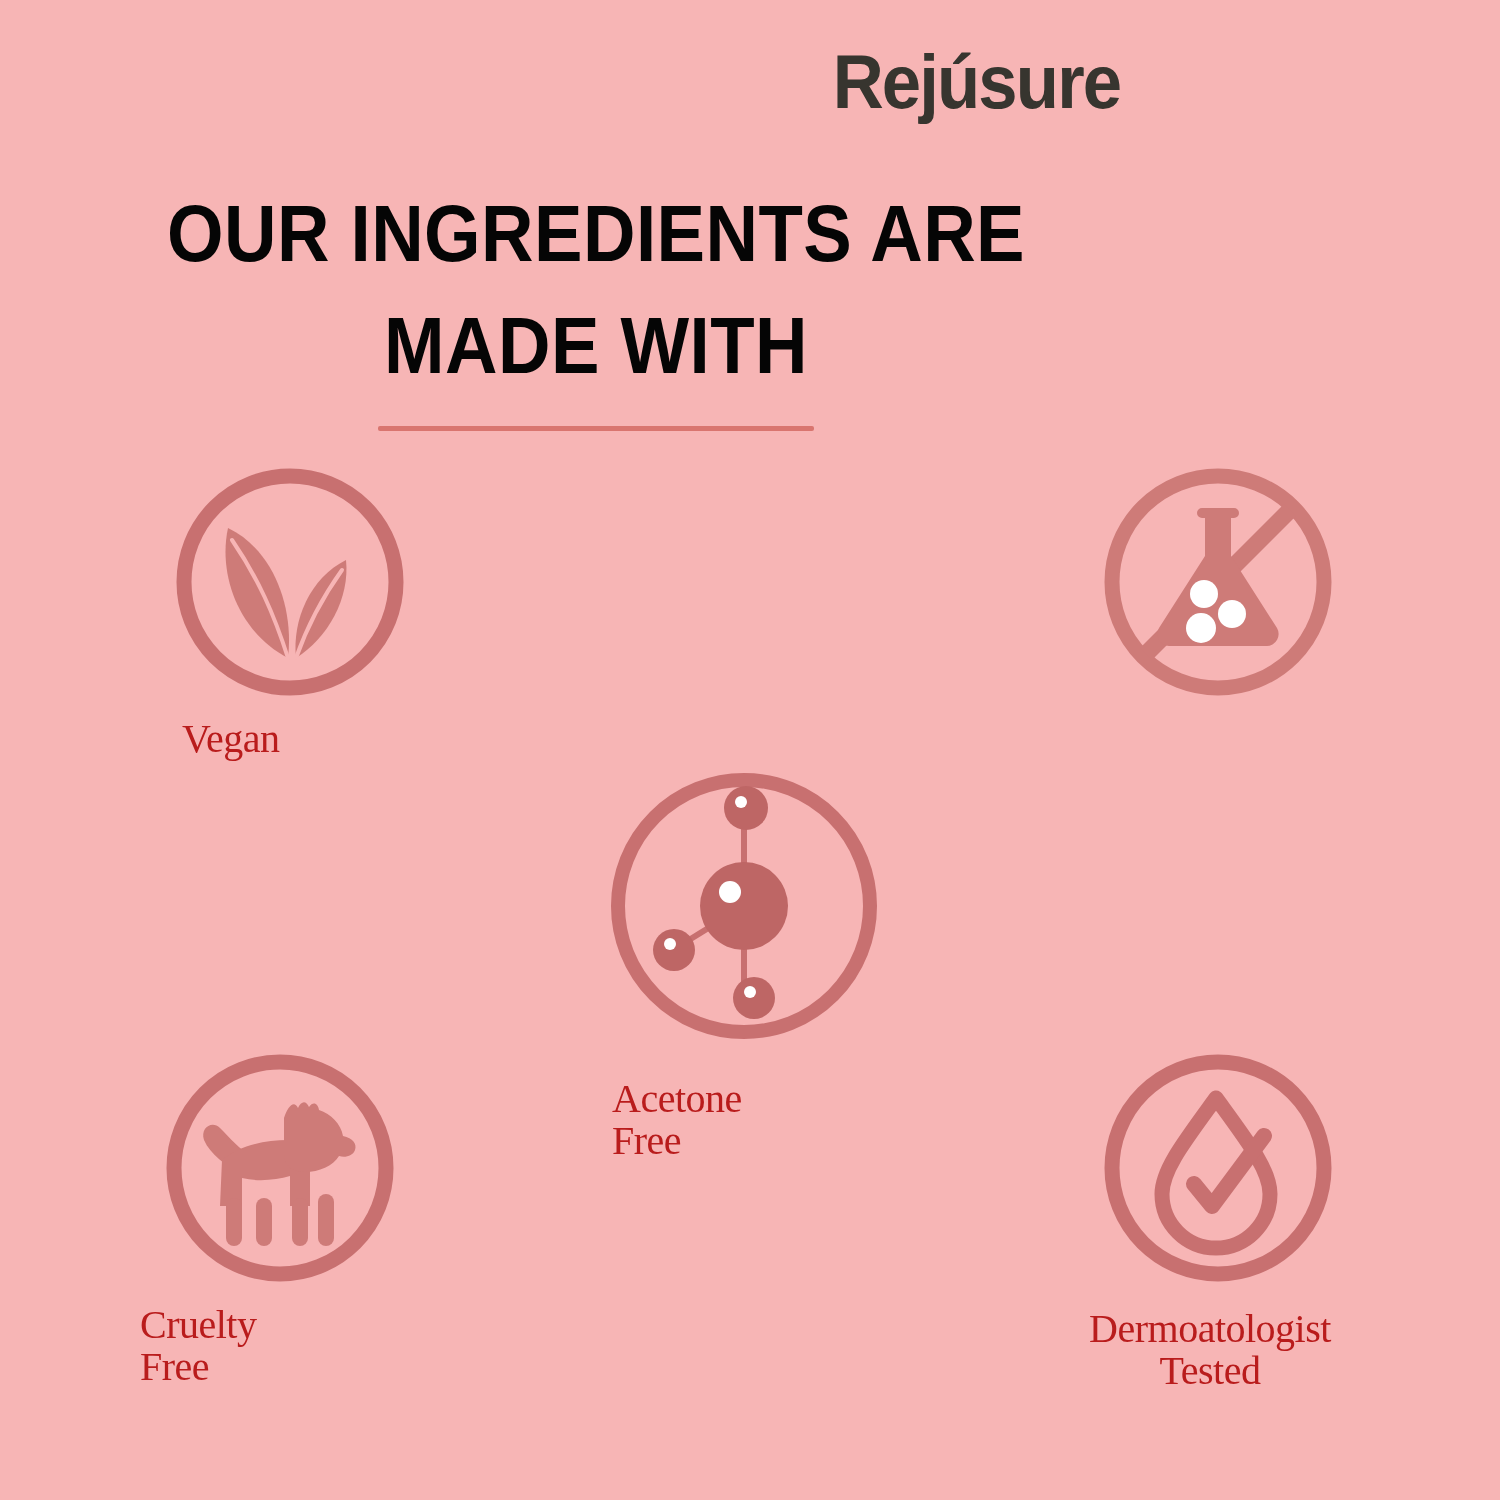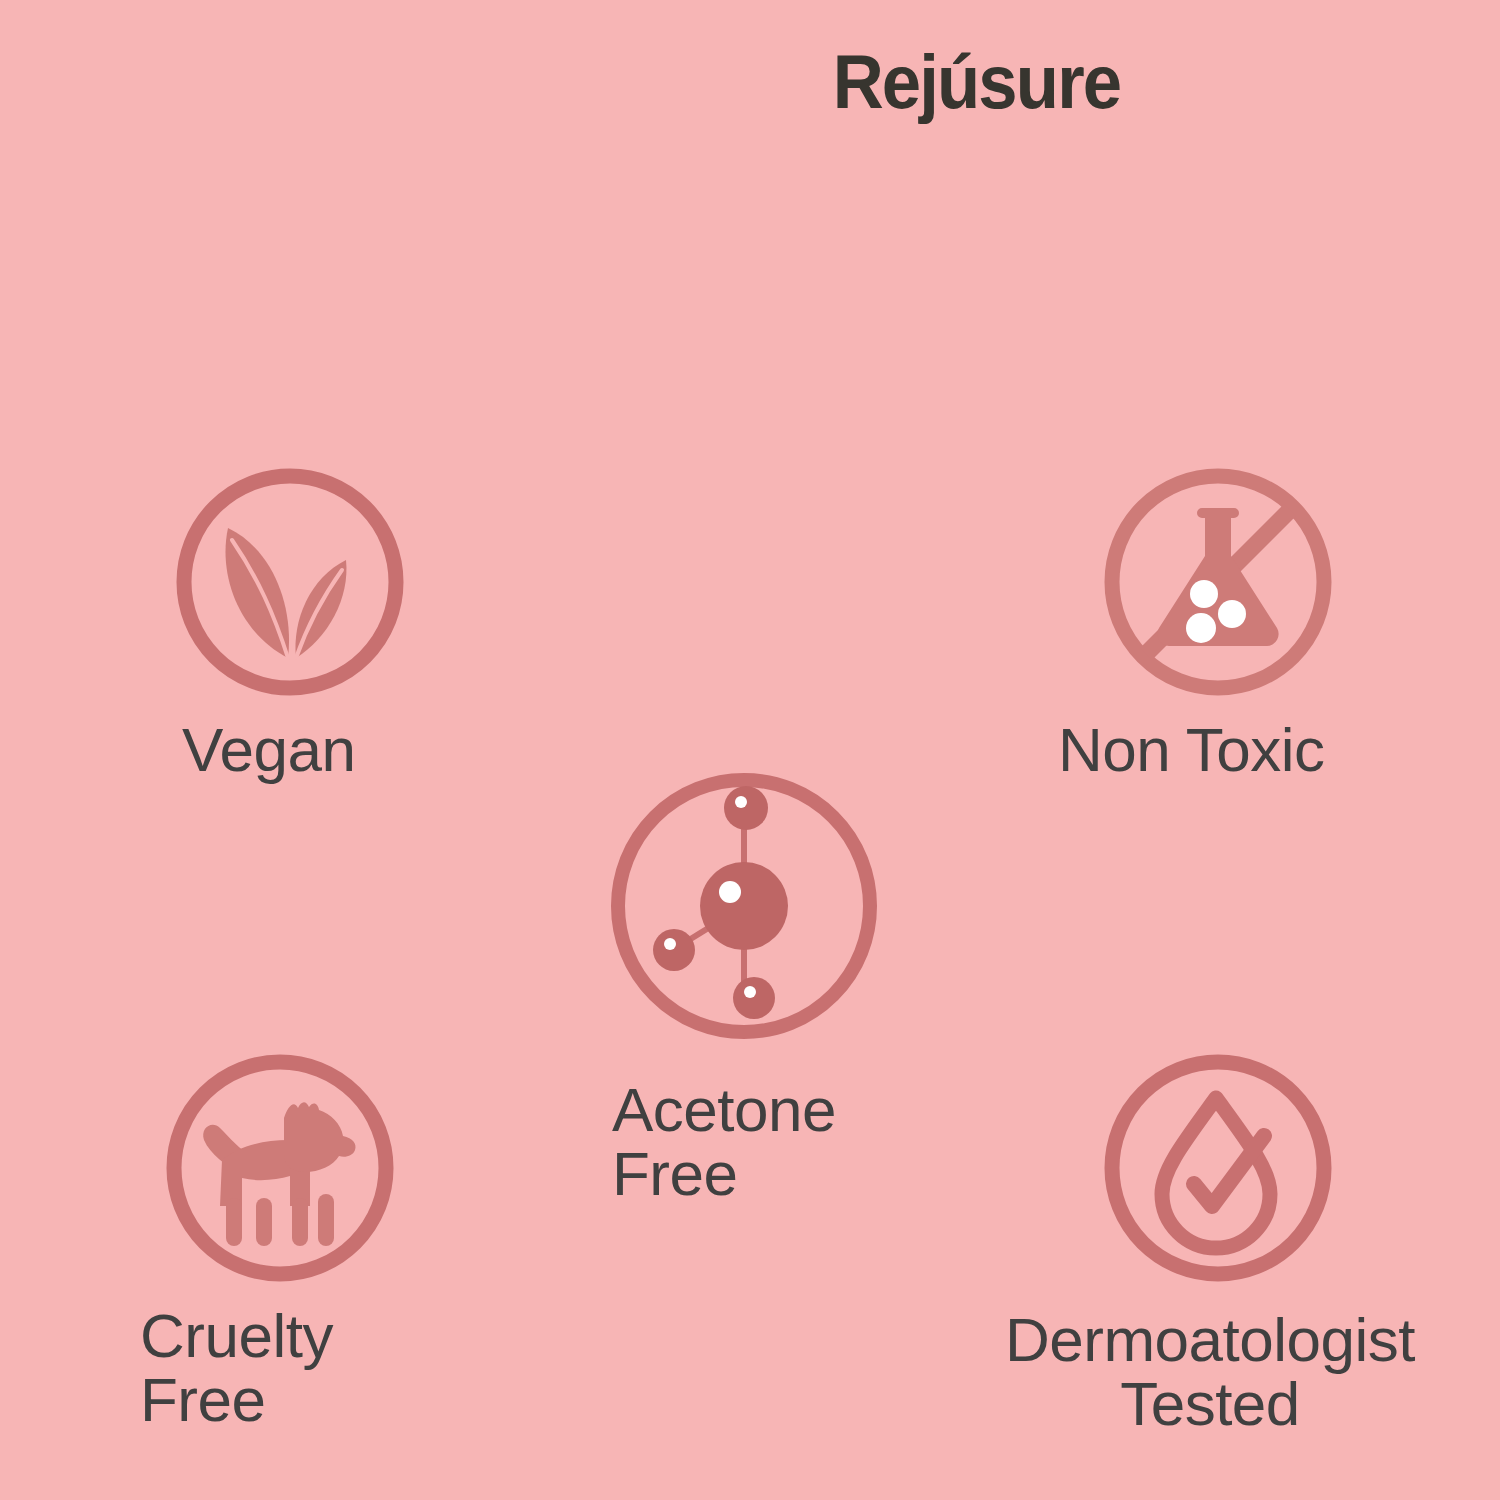--- a/index.html
+++ b/index.html
@@ -58,23 +58,23 @@
   
   .badge {
     position:absolute;
     width:300px;
   }
   .badge .ring-wrap {
     width:238px; height:238px;
     position:relative;
   }
   .badge .label {
-    font-family:Liberation Sans, sans-serif;
-    font-size:62px;
-    color:#404040;
+    font-family:Liberation Serif, serif;
+    font-size:40px;
+    color:#b91c1c;
     line-height:1.04;
     letter-spacing:-0.5px;
     white-space:pre-line;
     margin-top:18px;
   }
 
   
   #badge-vegan      { left:166px;  top:462px; }
   #badge-vegan .ring-wrap      { margin-left:4px; }
   #badge-vegan .label          { margin-left:16px; }
@@ -95,20 +95,25 @@
 
   svg { display:block; overflow:visible; }
 </style>
 </head>
 <body>
 
 <div id="stage">
 
   <div class="brand">Rejúsure</div>
 
+  <div class="headline">
+    <div class="headline-line">OUR INGREDIENTS ARE</div>
+    <div class="headline-line">MADE WITH</div>
+    <div class="headline-rule"></div>
+  </div>
 
   <div class="badge" id="badge-vegan">
     <div class="ring-wrap">
       <svg viewBox="0 0 240 240" width="240" height="240">
         <circle cx="120" cy="120" r="106" fill="none" stroke="#C87070" stroke-width="15"></circle>
 
         <path d="M118 196 C 68 170, 48 112, 58 66 C 104 88, 124 146, 118 196 Z" fill="#CE7B78"></path>
         <path d="M118 196 C 104 152, 88 116, 62 78" fill="none" stroke="#F7B5B5" stroke-width="4" stroke-linecap="round"></path>
 
         <path d="M126 196 C 158 176, 180 136, 176 98 C 140 116, 122 158, 126 196 Z" fill="#CE7B78"></path>
@@ -128,21 +133,20 @@
         <g fill="#CE7B78">
           <path d="M104 46 h32 a5 5 0 0 1 0 10 h-3 v38 l46 72 a12 12 0 0 1 -10 18 h-98
                    a12 12 0 0 1 -10 -18 l46 -72 v-38 h-3 a5 5 0 0 1 0 -10 z"></path>
         </g>
 
         <circle cx="106" cy="132" r="14" fill="#FFFFFF"></circle>
         <circle cx="134" cy="152" r="14" fill="#FFFFFF"></circle>
         <circle cx="103" cy="166" r="15" fill="#FFFFFF"></circle>
       </svg>
     </div>
-    <div class="label">Non Toxic</div>
   </div>
 
   <div class="badge" id="badge-acetone">
     <div class="ring-wrap">
       <svg viewBox="0 0 280 280" width="280" height="280">
         <circle cx="140" cy="140" r="126" fill="none" stroke="#C87070" stroke-width="14"></circle>
 
         <line x1="140" y1="48" x2="140" y2="140" stroke="#C87070" stroke-width="6"></line>
         <line x1="140" y1="140" x2="140" y2="228" stroke="#C87070" stroke-width="6"></line>
         <line x1="140" y1="140" x2="72" y2="182" stroke="#C87070" stroke-width="6"></line>

